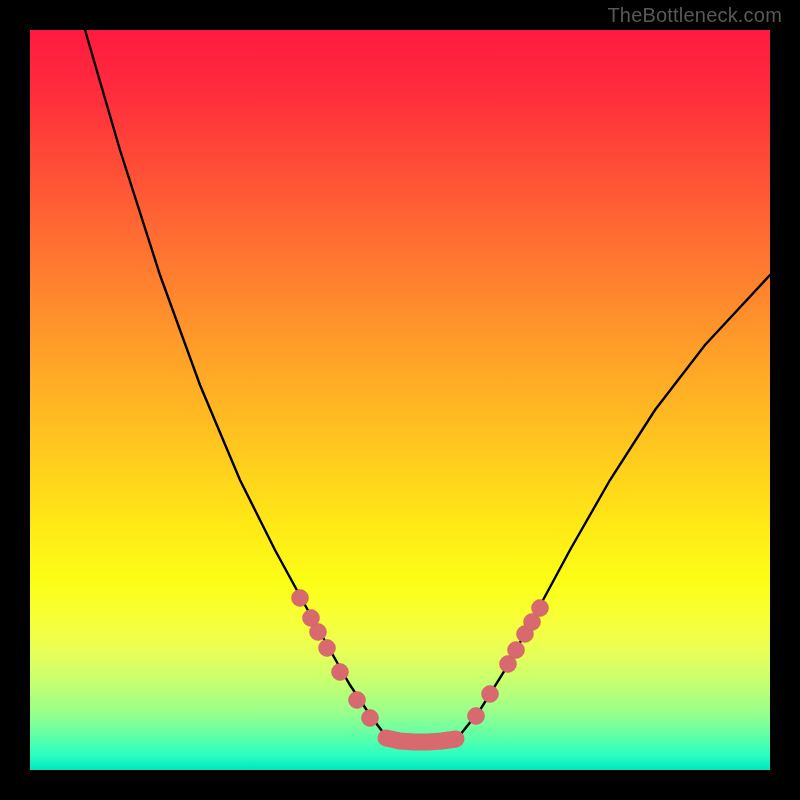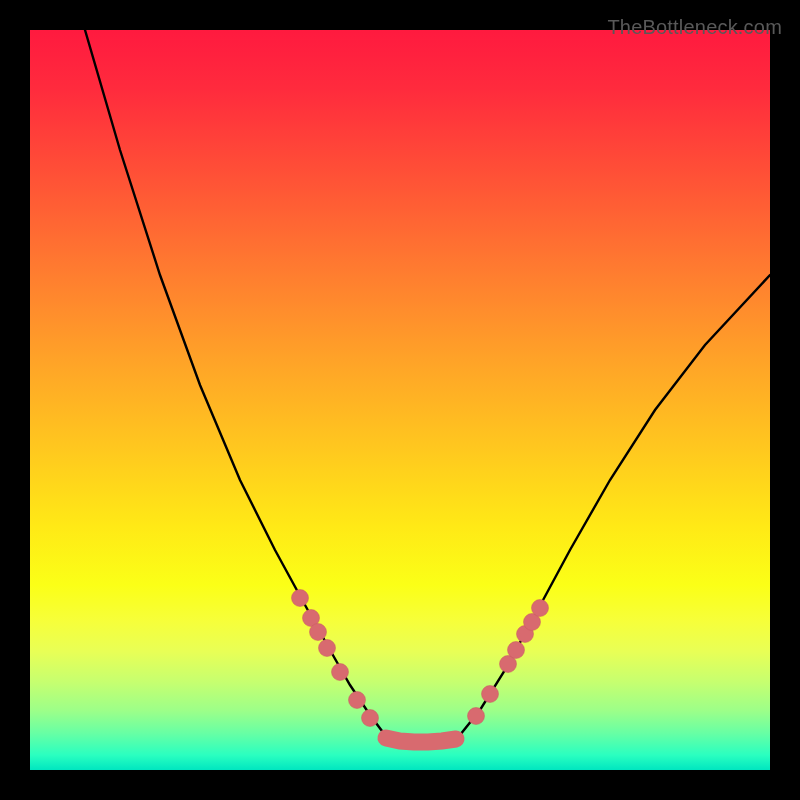--- a/index.html
+++ b/index.html
@@ -12,21 +12,21 @@
     background: #000;
   }
   .frame {
     position: relative;
     width: 800px;
     height: 800px;
     background: #000;
   }
   .watermark {
     position: absolute;
-    top: 16px;
+    top: 4px;
     right: 18px;
     color: #595959;
     font-size: 20px;
     font-weight: 500;
     letter-spacing: 0.2px;
     z-index: 5;
   }
   .plot-area {
     position: absolute;
     left: 30px;

